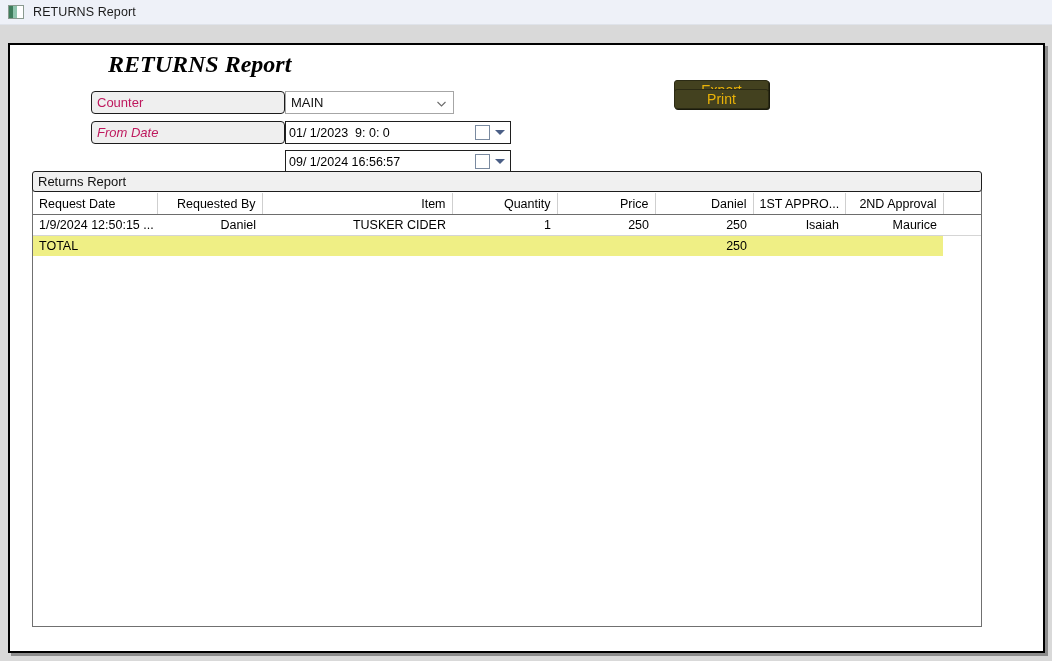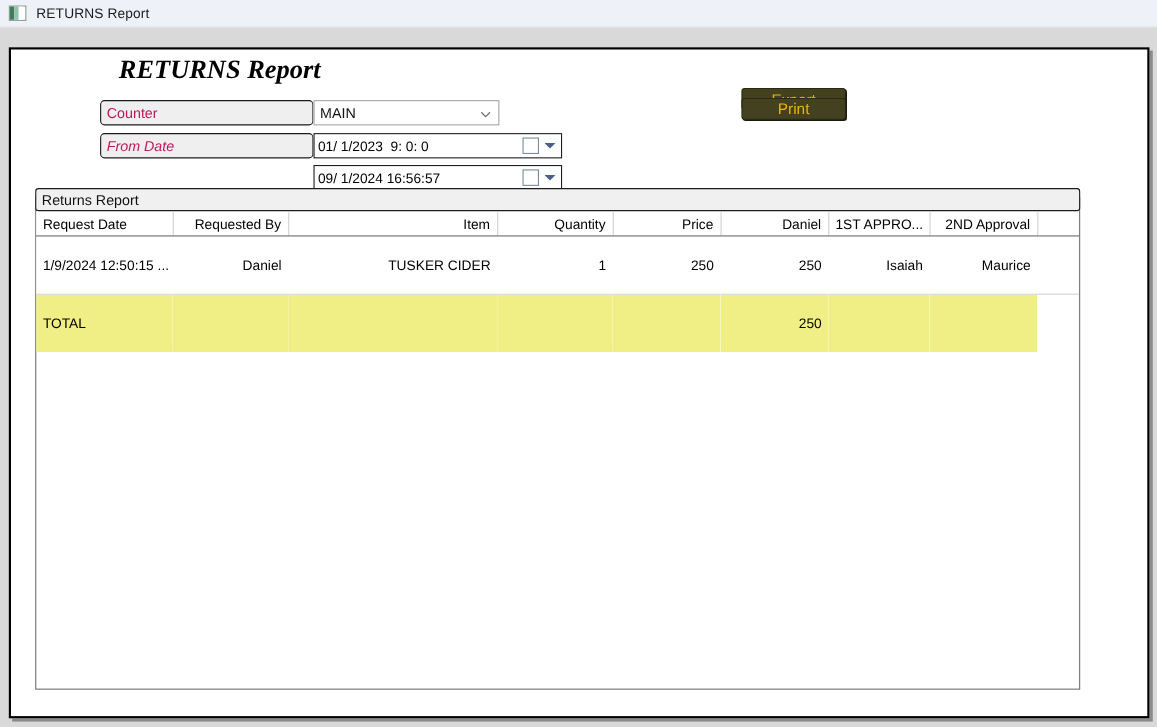--- a/index.html
+++ b/index.html
@@ -236,21 +236,21 @@
     border-bottom: 1px solid #6d6d6d;
     padding: 0 6px;
     white-space: nowrap;
     overflow: hidden;
     margin-top: 48px;
   }
   .dgv td {
     height: 20px;
     background: #ffffff;
     border-bottom: 1px solid #d5d5d5;
-    padding: 16px 6px;
+    padding: 0 6px;
     white-space: nowrap;
     overflow: hidden;
   }
   .al-left   { text-align: left; }
   .al-right  { text-align: right; }
 
   .dgv tr.total-row td {
     background: #efef85;
     border-bottom: 1px solid #efef85;
     height: 19px;

